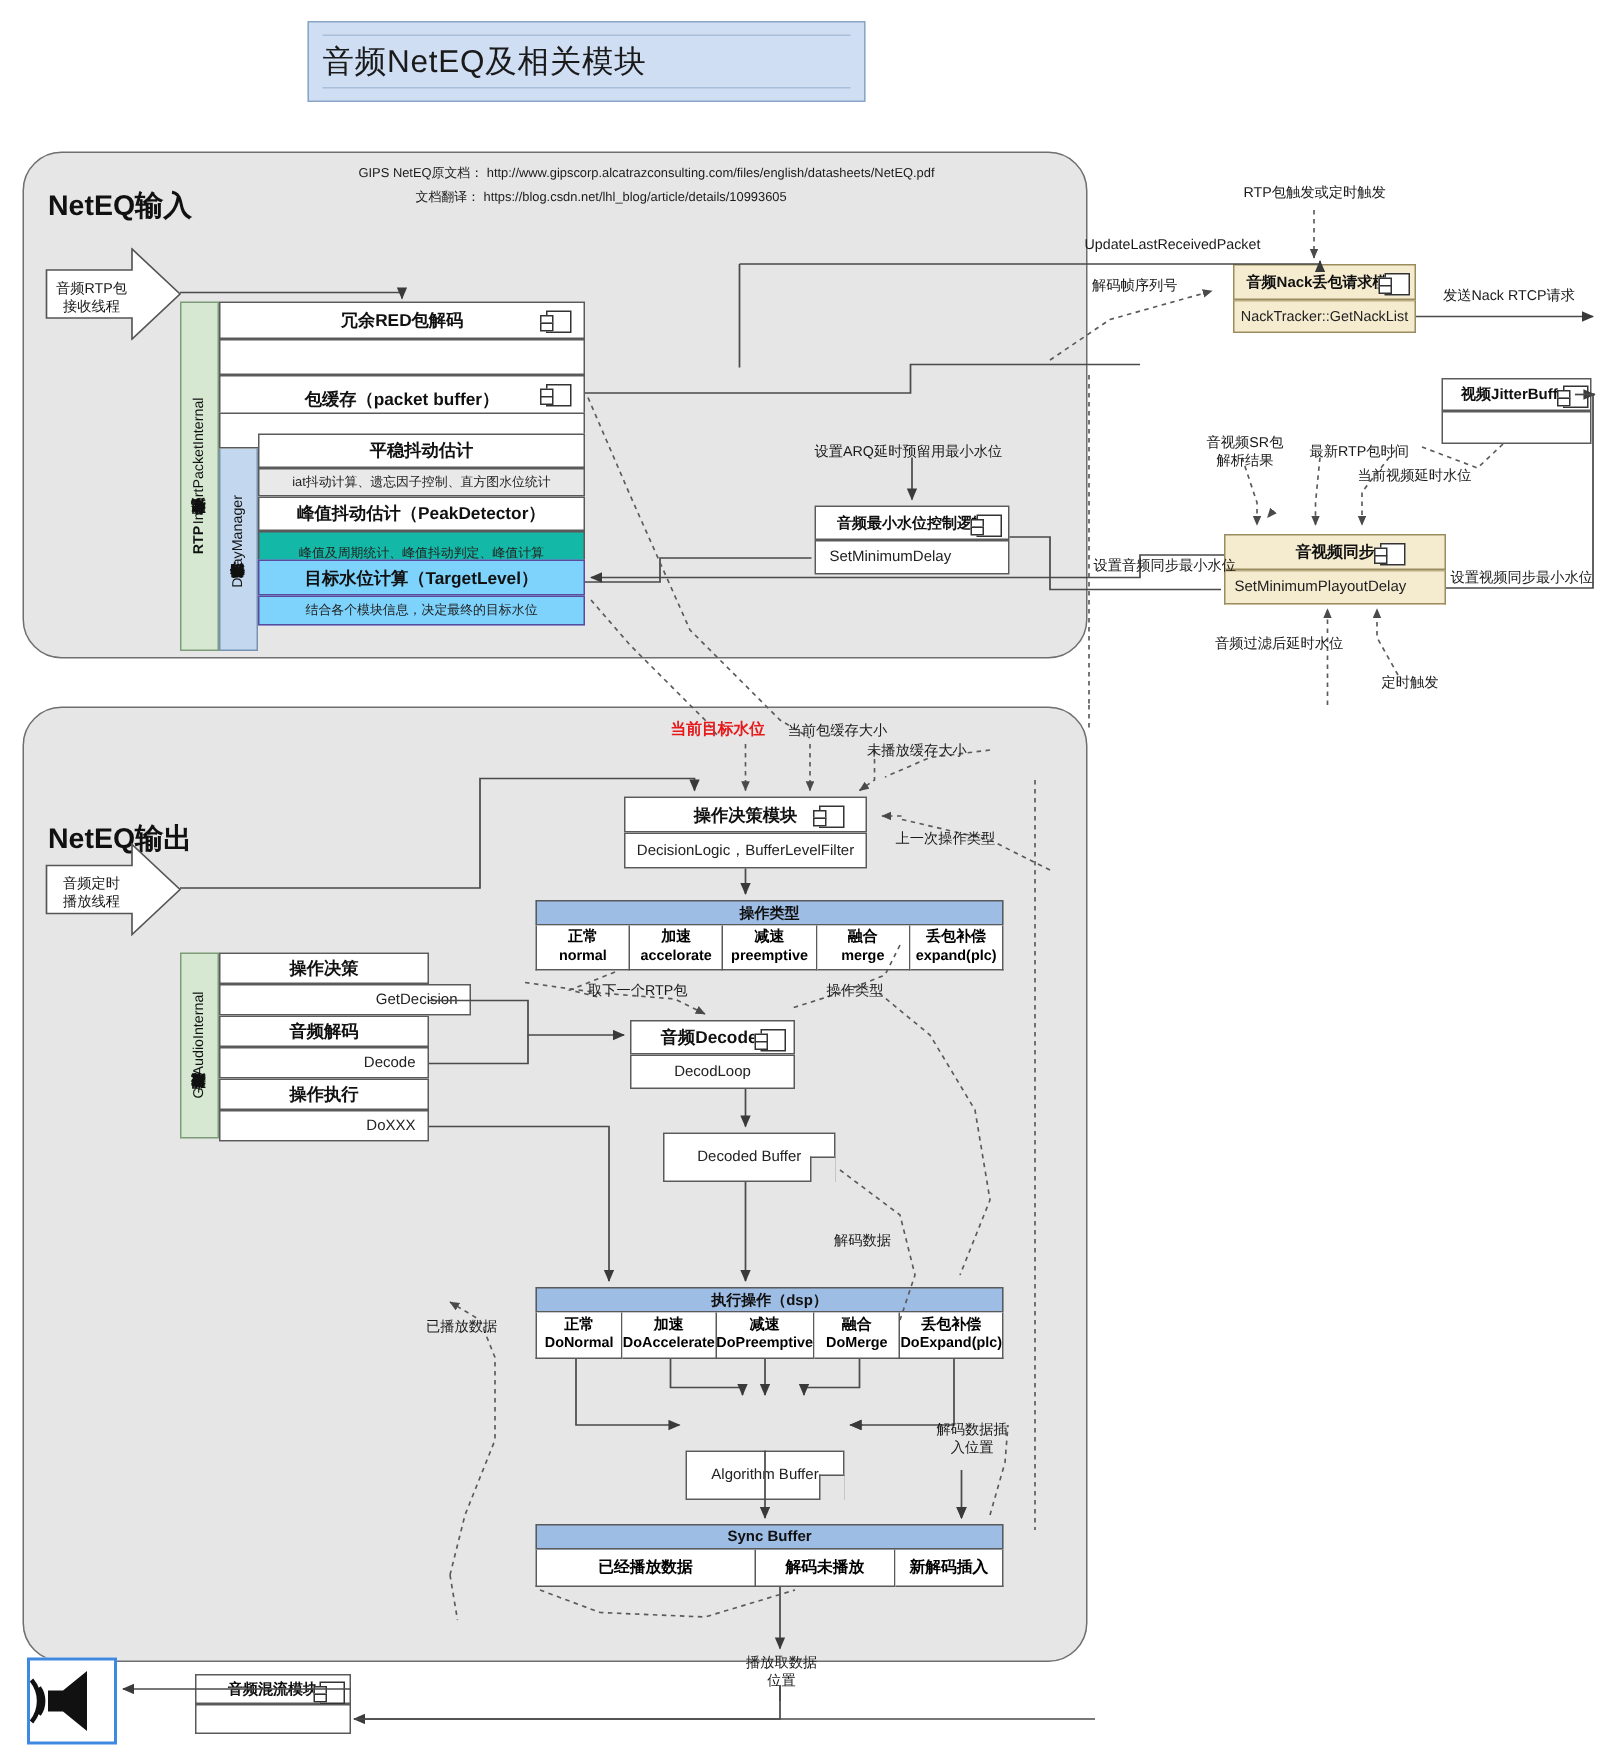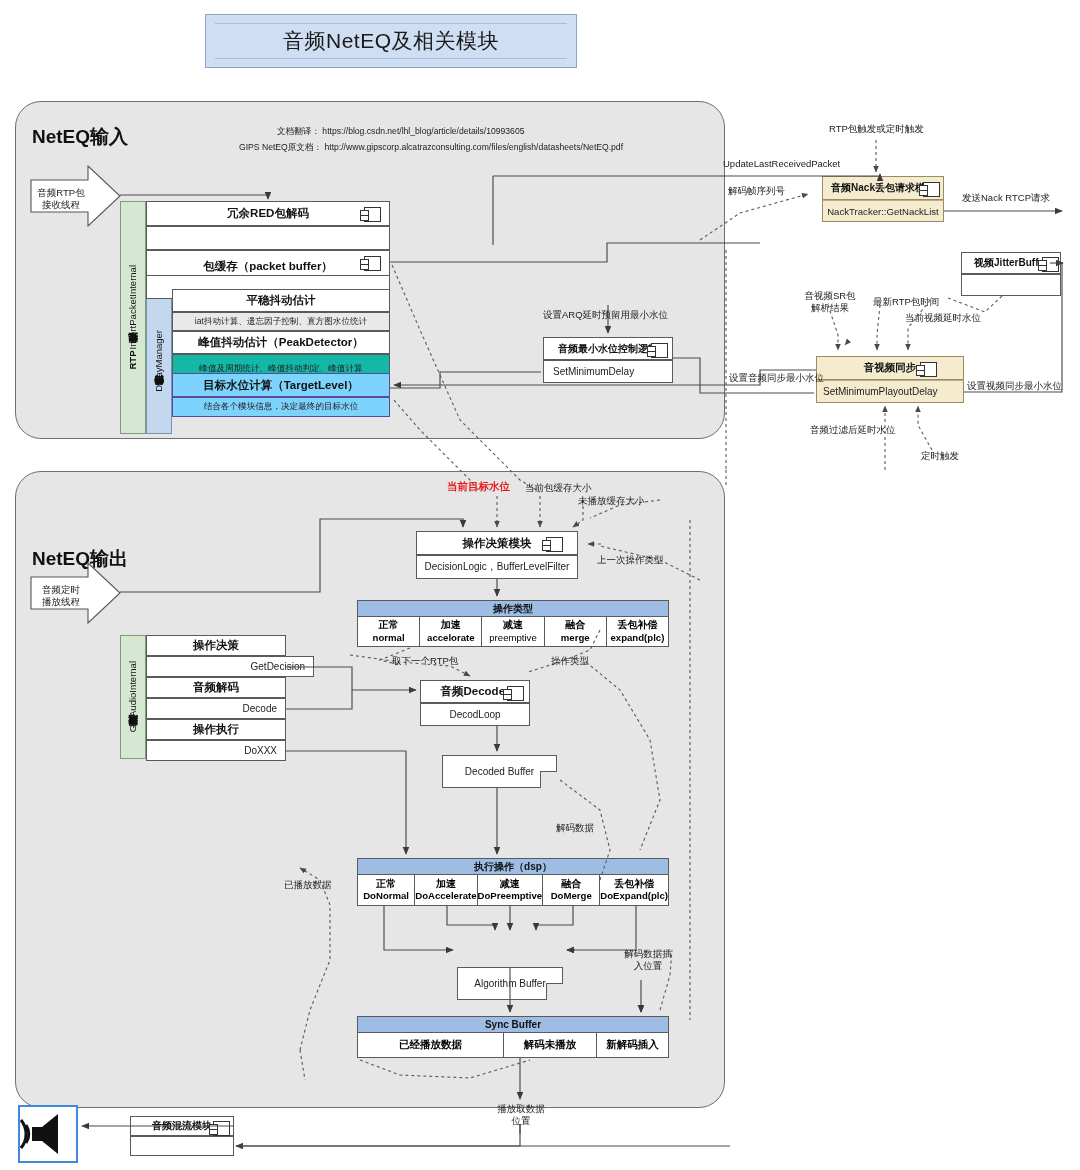--- a/index.html
+++ b/index.html
@@ -7,21 +7,21 @@
        font-family:"Liberation Sans","DejaVu Sans",sans-serif;
        -webkit-font-smoothing:antialiased;}
   #stage{position:absolute;left:0;top:0;width:1080px;height:1170px;overflow:hidden;}
   .abs{position:absolute;box-sizing:border-box;}
 
   
   .title-banner{left:205px;top:14px;width:372px;height:54px;}
   .title-banner .outer{position:absolute;inset:0;background:#cfdef3;border:1px solid #8aa5c6;}
   .title-banner .inner{position:absolute;left:10px;top:9px;right:10px;bottom:9px;
       background:#cfdef3;border-top:1px solid #a9bed8;border-bottom:1px solid #a9bed8;
-      display:flex;align-items:center;justify-content:center;}
+      display:flex;align-items:center;}
   .title-txt{font-size:21px;color:#1a1a1a;letter-spacing:.5px;}
 
   
   .panel{background:#e6e6e6;border:1.6px solid #6f6f6f;border-radius:26px;}
   #panel-in{left:15px;top:101px;width:710px;height:338px;}
   #panel-out{left:15px;top:471px;width:710px;height:637px;}
   .panel-title{font-size:19px;font-weight:bold;color:#111;}
 
   
   .box{background:#ffffff;border:1.2px solid #5a5a5a;}
@@ -73,21 +73,21 @@
       <span class="title-txt">音频NetEQ及相关模块</span>
     </div>
   </div>
 
   <div class="abs panel" id="panel-in"></div>
   <div class="abs panel" id="panel-out"></div>
 
   <div class="abs panel-title" style="left:32px;top:124px;">NetEQ输入</div>
   <div class="abs panel-title" style="left:32px;top:546px;">NetEQ输出</div>
 
-  <div class="abs doc" style="left:239px;top:110px;margin-top:32px;">
+  <div class="abs doc" style="left:239px;top:110px;">
     <span>GIPS NetEQ原文档：</span>
     <span style="color:#1b1b1b;">http://www.gipscorp.alcatrazconsulting.com/files/english/datasheets/NetEQ.pdf</span>
   </div>
   <div class="abs doc" style="left:277px;top:126px;">
     <span>文档翻译：</span>
     <span style="color:#1b1b1b;">https://blog.csdn.net/lhl_blog/article/details/10993605</span>
   </div>
 
   <div class="abs threadarrow" style="left:30px;top:165px;width:92px;height:62px;">
     <svg width="92" height="62" style="position:absolute;left:0;top:0;">
@@ -277,21 +277,21 @@
       <div style="flex: 1 1 0%; background: rgb(255, 255, 255); border-right: 1.2px solid rgb(90, 90, 90); border-bottom: 1.2px solid rgb(90, 90, 90); border-image: initial; border-left: 1.2px solid rgb(90, 90, 90); border-top: none; display: flex; flex-direction: column; align-items: center; justify-content: center; font-size: 10px; line-height: 12.5px;">
         <div style="font-weight: bold;">正常</div>
         <div style="font-weight: bold; font-size: 9.6px;">normal</div>
       </div>
       <div style="flex: 1 1 0%; background: rgb(255, 255, 255); border-right: 1.2px solid rgb(90, 90, 90); border-bottom: 1.2px solid rgb(90, 90, 90); border-image: initial; border-left: none; border-top: none; display: flex; flex-direction: column; align-items: center; justify-content: center; font-size: 10px; line-height: 12.5px;">
         <div style="font-weight: bold;">加速</div>
         <div style="font-weight: bold; font-size: 9.6px;">accelorate</div>
       </div>
       <div style="flex: 1 1 0%; background: rgb(255, 255, 255); border-right: 1.2px solid rgb(90, 90, 90); border-bottom: 1.2px solid rgb(90, 90, 90); border-image: initial; border-left: none; border-top: none; display: flex; flex-direction: column; align-items: center; justify-content: center; font-size: 10px; line-height: 12.5px;">
         <div style="font-weight: bold;">减速</div>
-        <div style="font-weight: normal; font-size: 9.6px; text-align: right;">preemptive</div>
+        <div style="font-weight: bold; font-size: 9.6px; text-align: right;">preemptive</div>
       </div>
       <div style="flex: 1 1 0%; background: rgb(255, 255, 255); border-right: 1.2px solid rgb(90, 90, 90); border-bottom: 1.2px solid rgb(90, 90, 90); border-image: initial; border-left: none; border-top: none; display: flex; flex-direction: column; align-items: center; justify-content: center; font-size: 10px; line-height: 12.5px;">
         <div style="font-weight: bold;">融合</div>
         <div style="font-weight: bold; font-size: 9.6px;">merge</div>
       </div>
       <div style="flex: 1 1 0%; background: rgb(255, 255, 255); border-right: 1.2px solid rgb(90, 90, 90); border-bottom: 1.2px solid rgb(90, 90, 90); border-image: initial; border-left: none; border-top: none; display: flex; flex-direction: column; align-items: center; justify-content: center; font-size: 10px; line-height: 12.5px;">
         <div style="font-weight: bold;">丢包补偿</div>
         <div style="font-weight: bold; font-size: 9.6px;">expand(plc)</div>
       </div>
     </div>
@@ -511,21 +511,21 @@
       <path d="M690,520 L690,1020"></path>
 
       <path d="M360,1060 L400,1075 L470,1078 L530,1060"></path>
     </g>
   </svg>
 
   <div class="abs lbl" style="left:723px;top:158px;">UpdateLastReceivedPacket</div>
   <div class="abs lbl" style="left:829px;top:123px;">RTP包触发或定时触发</div>
   <div class="abs lbl" style="left:728px;top:185px;">解码帧序列号</div>
   <div class="abs lbl" style="left:962px;top:192px;">发送Nack RTCP请求</div>
-  <div class="abs lbl" style="left:543px;top:309px;text-align:center;">设置ARQ延时预留用最小水位</div>
+  <div class="abs lbl" style="left:543px;top:296px;text-align:center;">设置ARQ延时预留用最小水位</div>
 
   <div class="abs lbl c" style="left:792px;top:290px;width:76px;">
     <div>音视频SR包</div>
     <div>解析结果</div>
   </div>
   <div class="abs lbl" style="left:873px;top:296px;">最新RTP包时间</div>
   <div class="abs lbl" style="left:905px;top:312px;">当前视频延时水位</div>
   <div class="abs lbl" style="left:729px;top:372px;">设置音频同步最小水位</div>
   <div class="abs lbl" style="left:967px;top:380px;">设置视频同步最小水位</div>
   <div class="abs lbl" style="left:810px;top:424px;">音频过滤后延时水位</div>

